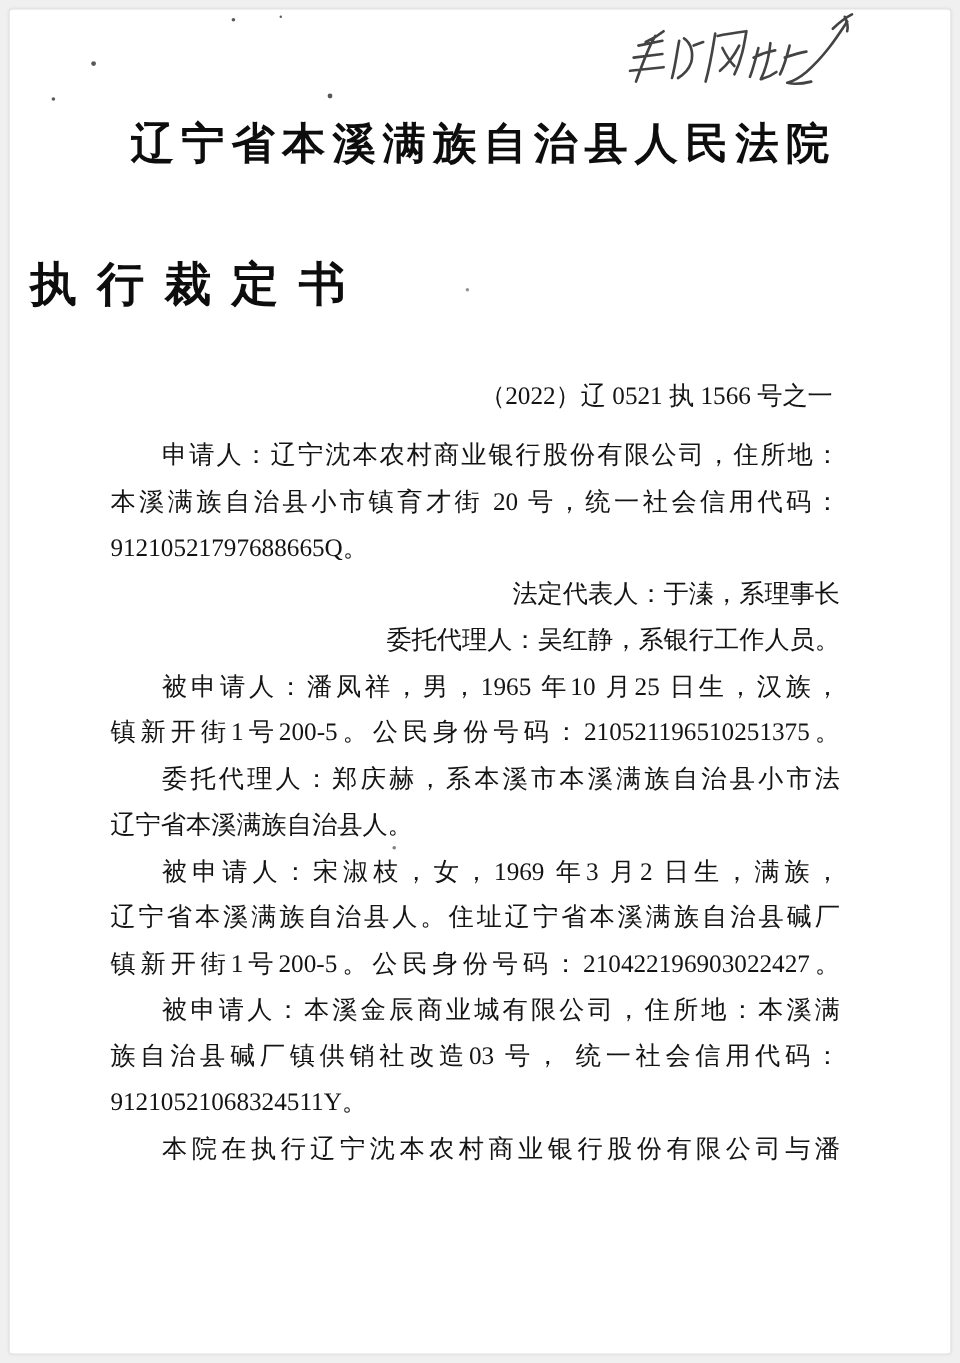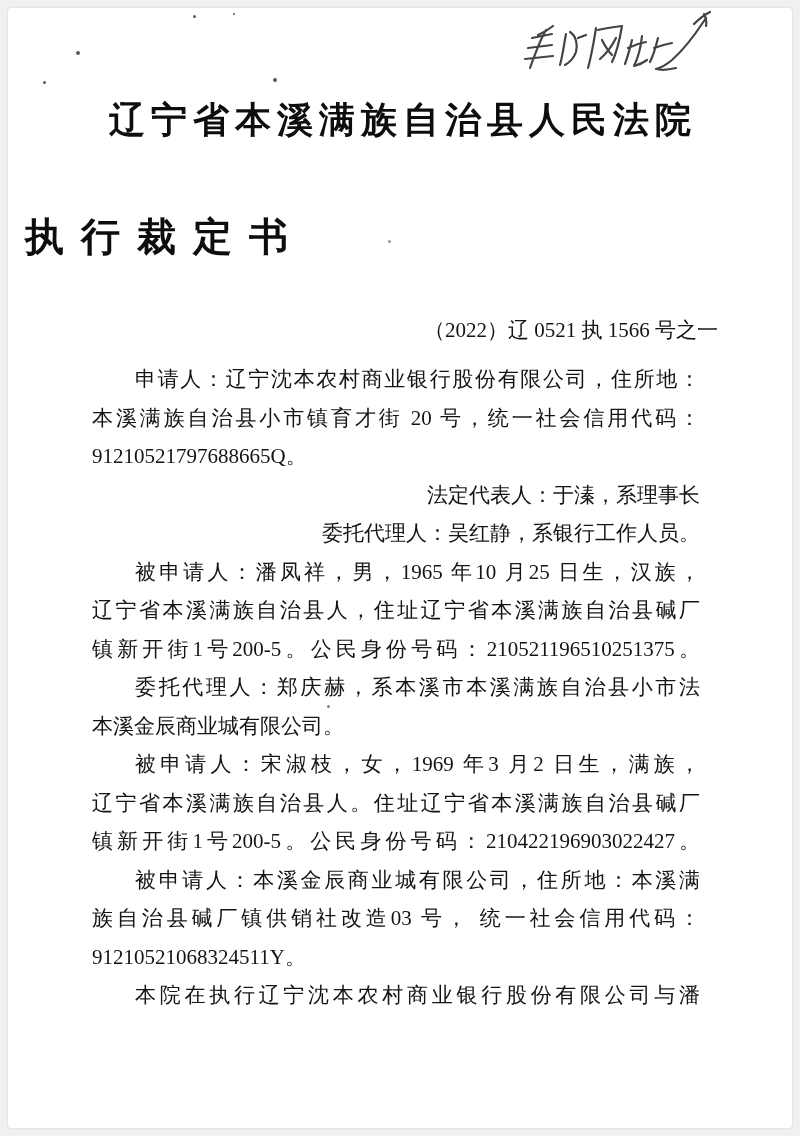--- a/index.html
+++ b/index.html
@@ -52,21 +52,21 @@
     font-weight: bold;
     color: #0d0d0d;
     letter-spacing: 17px;
     padding-left: 17px;
     box-sizing: border-box;
     white-space: nowrap;
   }
   .case-number {
     position: absolute;
     top: 308px;
-    right: 74px;
+    right: 98px;
     font-size: 21px;
     color: #141414;
     white-space: nowrap;
   }
   .doc-body {
     position: absolute;
     left: 84px;
     top: 352px;
     width: 608px;
     font-size: 21px;
@@ -115,24 +115,23 @@
 
   <div class="case-number">（2022）辽 0521 执 1566 号之一</div>
 
   <div class="doc-body">
     <div class="ln indent fill">申请人：辽宁沈本农村商业银行股份有限公司，住所地：</div>
     <div class="ln fill">本溪满族自治县小市镇育才街 20 号，统一社会信用代码：</div>
     <div class="ln">91210521797688665Q。</div>
     <div class="ln indent">法定代表人：于溱，系理事长</div>
     <div class="ln indent">委托代理人：吴红静，系银行工作人员。</div>
     <div class="ln indent fill">被申请人：潘凤祥，男，1965 年10 月25 日生，汉族，</div>
-    <div class="ln fill">辽宁省本溪满族自治县人，住址辽宁省本溪满族自治县碱厂</div>
     <div class="ln fill">镇新开街1号200-5。公民身份号码：210521196510251375。</div>
     <div class="ln indent fill">委托代理人：郑庆赫，系本溪市本溪满族自治县小市法</div>
-    <div class="ln">本溪金辰商业城有限公司。</div>
+    <div class="ln">辽宁省本溪满族自治县人。</div>
     <div class="ln indent fill">被申请人：宋淑枝，女，1969 年3 月2 日生，满族，</div>
     <div class="ln fill">辽宁省本溪满族自治县人。住址辽宁省本溪满族自治县碱厂</div>
     <div class="ln fill">镇新开街1号200-5。公民身份号码：210422196903022427。</div>
     <div class="ln indent fill">被申请人：本溪金辰商业城有限公司，住所地：本溪满</div>
     <div class="ln fill">族自治县碱厂镇供销社改造03 号， 统一社会信用代码：</div>
     <div class="ln">91210521068324511Y。</div>
     <div class="ln indent fill">本院在执行辽宁沈本农村商业银行股份有限公司与潘</div>
   </div>
 
 </div>

